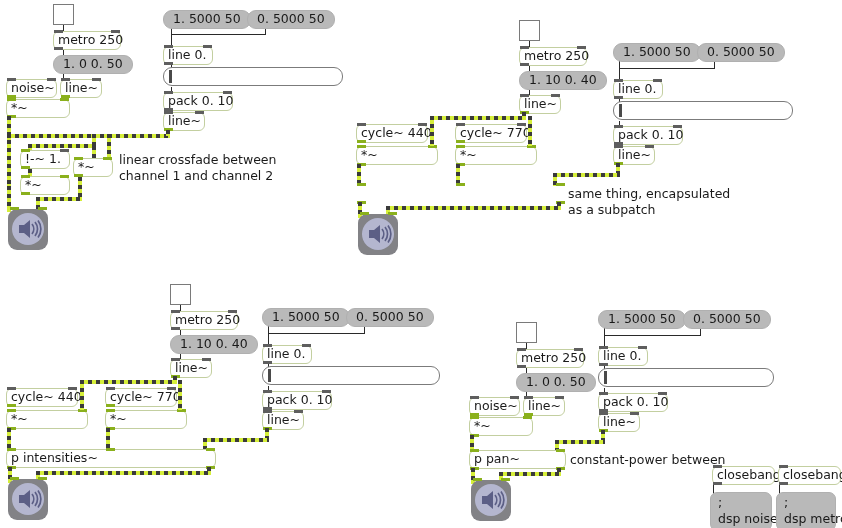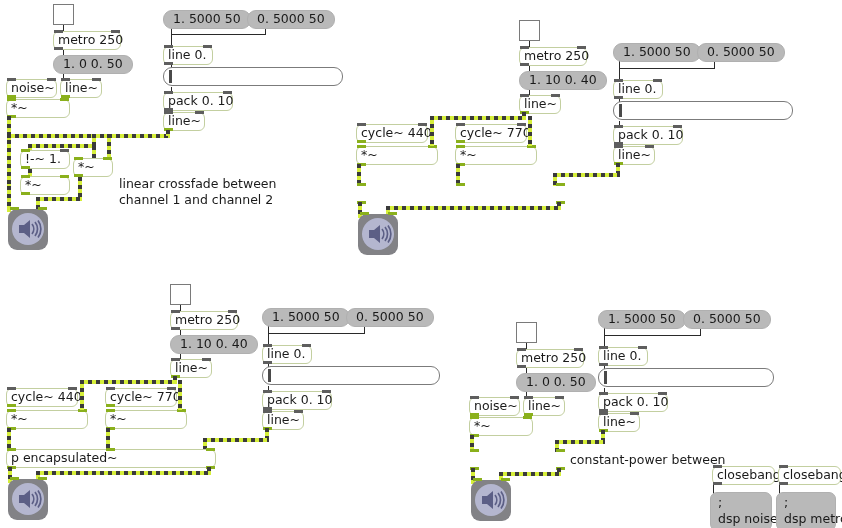--- a/index.html
+++ b/index.html
@@ -278,21 +278,21 @@
     <svg width="32" height="32" viewBox="0 0 32 32">
       <path d="M7 12 h5 l6 -5 v18 l-6 -5 h-5 z" fill="#5c5f86"></path>
       <path d="M20 11 a8 8 0 0 1 0 10" stroke="#5c5f86" stroke-width="1.7" fill="none"></path>
       <path d="M23 9 a11 11 0 0 1 0 14" stroke="#5c5f86" stroke-width="1.7" fill="none"></path>
       <path d="M26 7.5 a14 14 0 0 1 0 17" stroke="#5c5f86" stroke-width="1.7" fill="none"></path>
     </svg>
   </div>
   <div class="nub sig" style="left:10px; top:207px;"></div>
   <div class="nub sig" style="left:38px; top:207px;"></div>
 
-  <div class="cmt" style="left:119px; top:152px;margin-top:24px;">linear crossfade between
+  <div class="cmt" style="left:119px; top:152px;">linear crossfade between
 channel 1 and channel 2</div>
 
   <div class="wire v" style="left:529px; top:41px; height:8px;"></div>
   <div class="wire v" style="left:529px; top:65px; height:7px;"></div>
   <div class="wire v" style="left:529px; top:90px; height:6px;"></div>
 
   <div class="wire v" style="left:619px; top:58px; height:11px;"></div>
   <div class="wire h" style="left:619px; top:68px; width:96px;"></div>
   <div class="wire v" style="left:714px; top:58px; height:11px;"></div>
   <div class="wire v" style="left:619px; top:68px; height:12px;"></div>
@@ -408,20 +408,22 @@
     <svg width="32" height="32" viewBox="0 0 32 32">
       <path d="M7 12 h5 l6 -5 v18 l-6 -5 h-5 z" fill="#5c5f86"></path>
       <path d="M20 11 a8 8 0 0 1 0 10" stroke="#5c5f86" stroke-width="1.7" fill="none"></path>
       <path d="M23 9 a11 11 0 0 1 0 14" stroke="#5c5f86" stroke-width="1.7" fill="none"></path>
       <path d="M26 7.5 a14 14 0 0 1 0 17" stroke="#5c5f86" stroke-width="1.7" fill="none"></path>
     </svg>
   </div>
   <div class="nub sig" style="left:360px; top:212px;"></div>
   <div class="nub sig" style="left:388px; top:212px;"></div>
 
+  <div class="cmt" style="left:568px; top:186px;">same thing, encapsulated
+as a subpatch</div>
 
   <div class="wire v" style="left:180px; top:305px; height:8px;"></div>
   <div class="wire v" style="left:180px; top:329px; height:7px;"></div>
   <div class="wire v" style="left:180px; top:354px; height:6px;"></div>
 
   <div class="wire v" style="left:268px; top:323px; height:11px;"></div>
   <div class="wire h" style="left:268px; top:333px; width:97px;"></div>
   <div class="wire v" style="left:364px; top:323px; height:11px;"></div>
   <div class="wire v" style="left:268px; top:333px; height:12px;"></div>
   <div class="wire v" style="left:268px; top:359px; height:8px;"></div>
@@ -514,21 +516,21 @@
   <div class="sigwire v" style="left:178px; top:380px; height:30px;"></div>
 
   <div class="sigwire v" style="left:7px; top:428px; height:22px;"></div>
   <div class="sigwire v" style="left:106px; top:428px; height:22px;"></div>
 
   <div class="sigwire v" style="left:265px; top:428px; height:14px;"></div>
   <div class="sigwire h" style="left:203px; top:438px; width:66px;"></div>
   <div class="sigwire v" style="left:203px; top:438px; height:13px;"></div>
 
   <div class="obj" style="left:6px; top:449px; width:210px;">
-    <span>p encapsulated~</span>
+    <span>p intensities~</span>
   </div>
   <div class="nub sig" style="left:7px; top:448px;"></div>
   <div class="nub sig" style="left:106px; top:448px;"></div>
   <div class="nub sig" style="left:206px; top:448px;"></div>
   <div class="nub sig" style="left:7px; top:466px;"></div>
   <div class="nub sig" style="left:206px; top:466px;"></div>
 
   <div class="sigwire v" style="left:8px; top:467px; height:16px;"></div>
   <div class="sigwire v" style="left:207px; top:467px; height:8px;"></div>
   <div class="sigwire h" style="left:36px; top:471px; width:175px;"></div>
@@ -624,20 +626,23 @@
   <div class="nub" style="left:599px; top:412px;"></div>
   <div class="nub" style="left:630px; top:412px;"></div>
   <div class="nub sig" style="left:599px; top:429px;"></div>
 
   <div class="sigwire v" style="left:601px; top:430px; height:14px;"></div>
   <div class="sigwire h" style="left:555px; top:440px; width:50px;"></div>
   <div class="sigwire v" style="left:555px; top:440px; height:12px;"></div>
 
   <div class="sigwire v" style="left:470px; top:435px; height:17px;"></div>
 
+  <div class="obj" style="left:469px; top:450px; width:97px;">
+    <span>p pan~</span>
+  </div>
   <div class="nub sig" style="left:470px; top:449px;"></div>
   <div class="nub sig" style="left:556px; top:449px;"></div>
   <div class="nub sig" style="left:470px; top:467px;"></div>
   <div class="nub sig" style="left:556px; top:467px;"></div>
 
   <div class="sigwire v" style="left:471px; top:468px; height:16px;"></div>
   <div class="sigwire v" style="left:557px; top:468px; height:8px;"></div>
   <div class="sigwire h" style="left:499px; top:472px; width:62px;"></div>
   <div class="sigwire v" style="left:499px; top:472px; height:12px;"></div>
 

